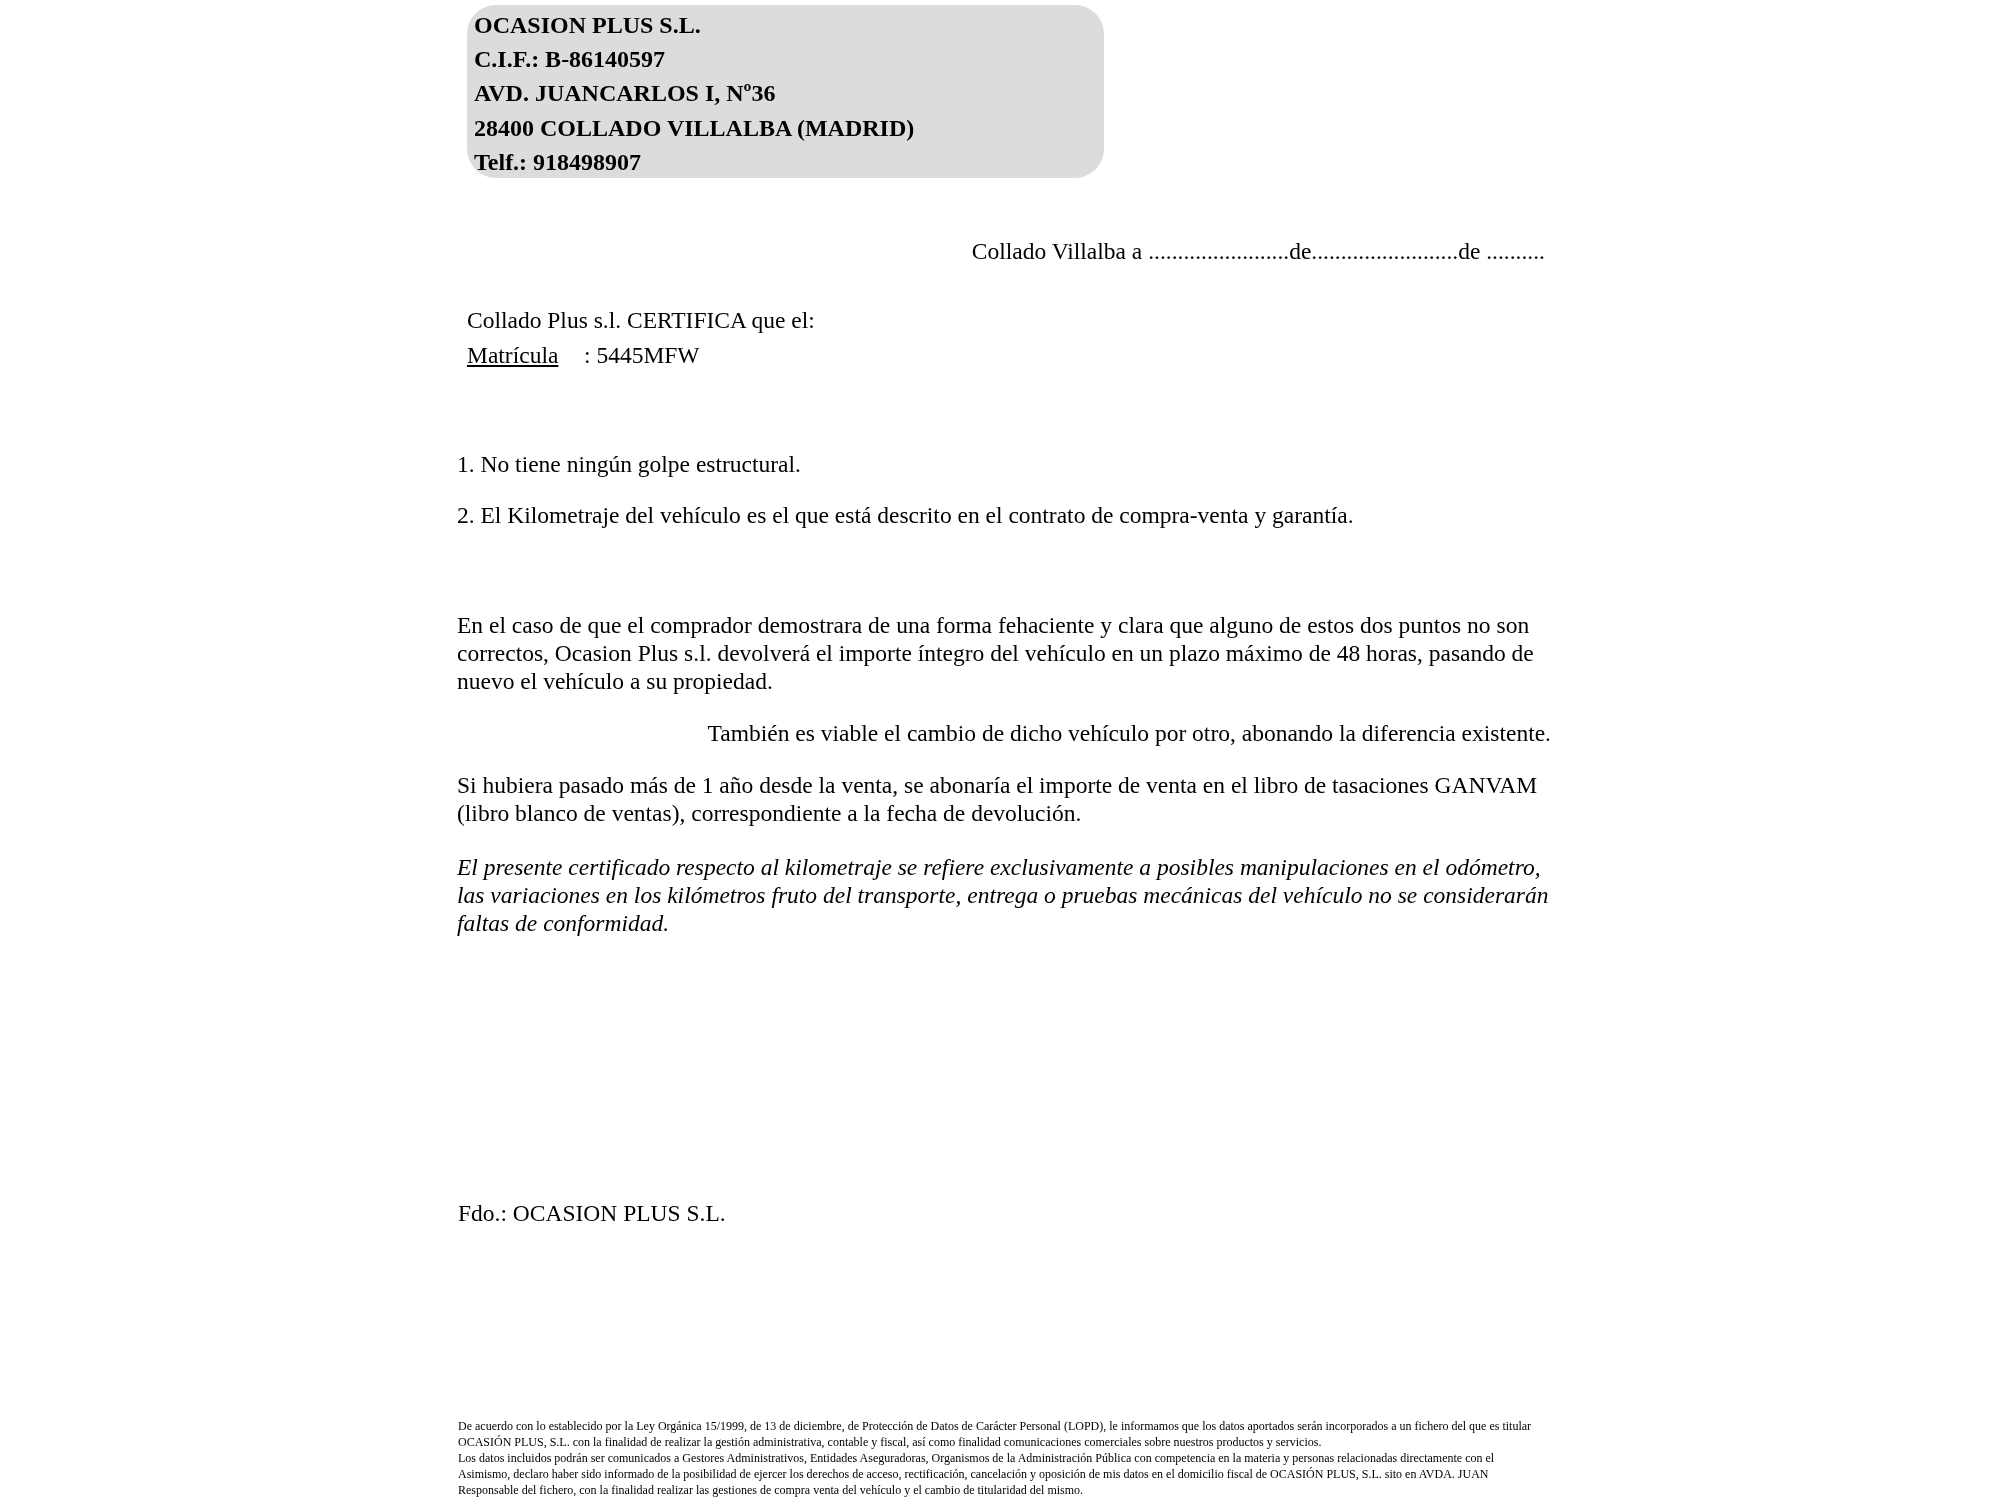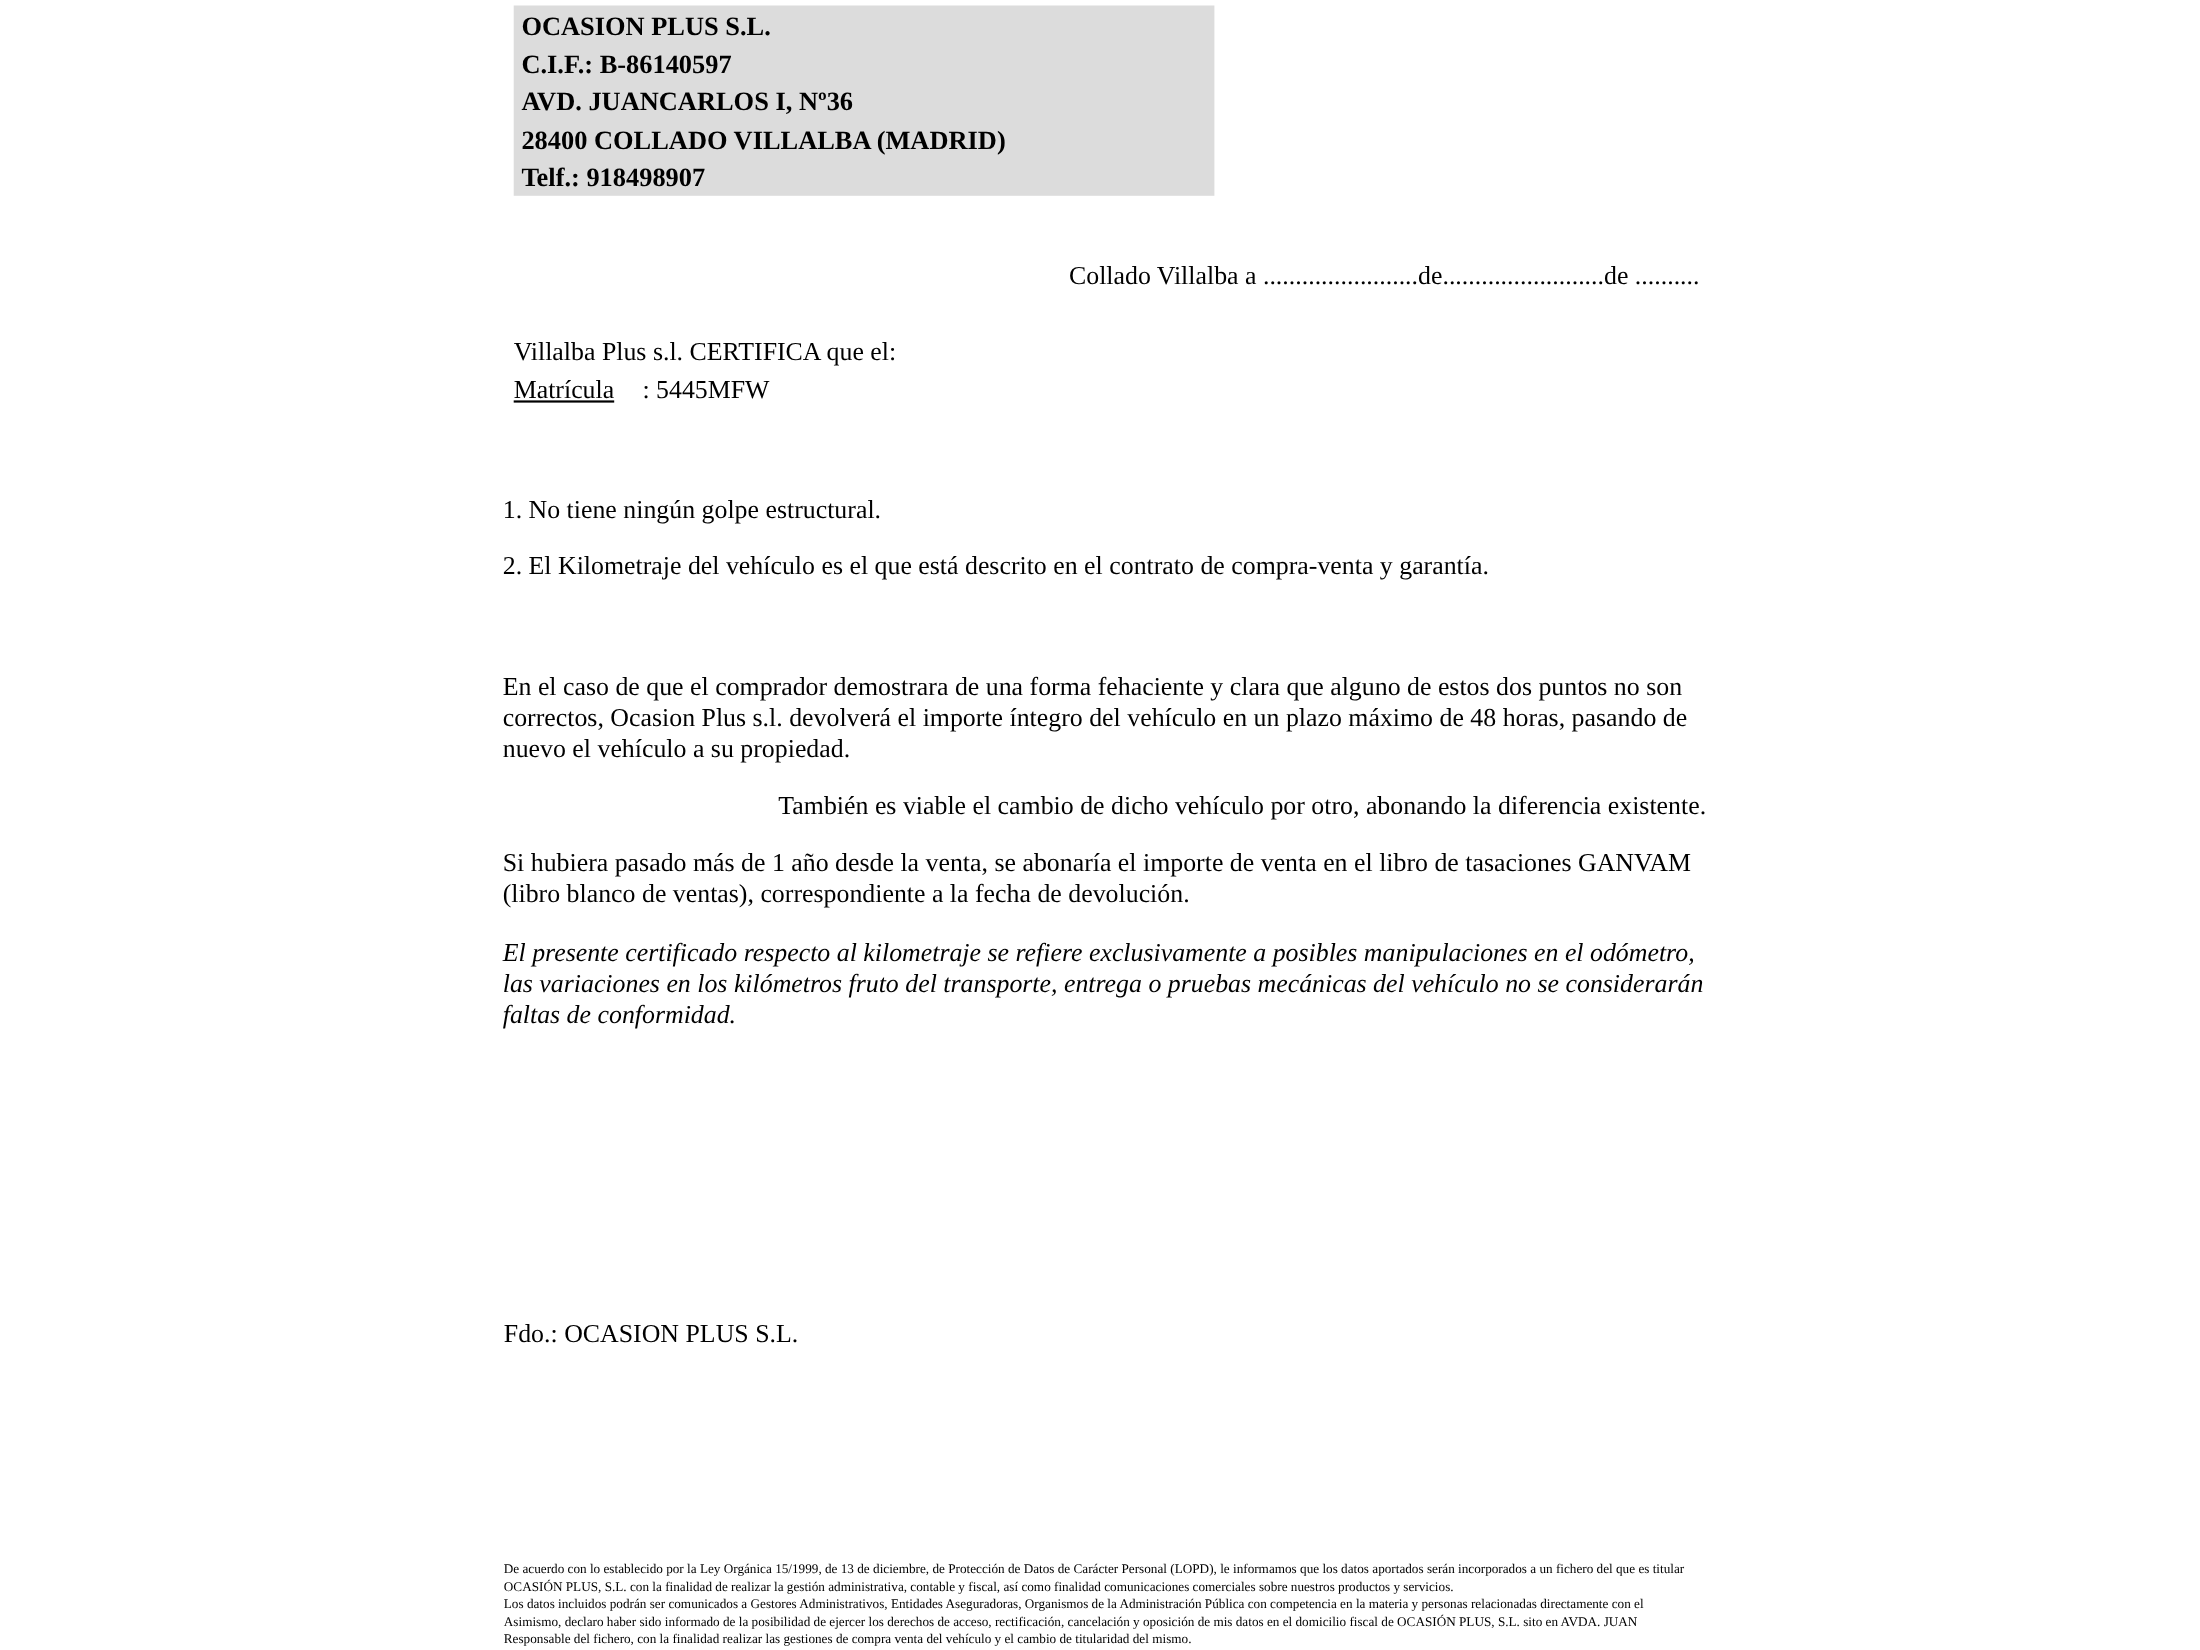--- a/index.html
+++ b/index.html
@@ -17,20 +17,21 @@
     position: absolute;
     left: 467px;
     top: 5px;
     width: 637px;
     height: 173px;
     background: #dcdcdc;
     font-weight: bold;
     font-size: 24px;
     line-height: 34.2px;
     padding: 3px 0 0 7px;
+    border-radius: 29px;
   }
   .date-line {
     position: absolute;
     left: 455px;
     top: 238px;
     width: 1090px;
     text-align: right;
     font-size: 23.5px;
     white-space: nowrap;
   }
@@ -92,21 +93,21 @@
     <div>OCASION PLUS S.L.</div>
     <div>C.I.F.: B-86140597</div>
     <div>AVD. JUANCARLOS I, Nº36</div>
     <div>28400 COLLADO VILLALBA (MADRID)</div>
     <div>Telf.: 918498907</div>
   </div>
 
   <div class="date-line">Collado Villalba a ........................de.........................de ..........</div>
 
   <div class="cert-block">
-    <div>Villalba Plus s.l. CERTIFICA que el:</div>
+    <div>Collado Plus s.l. CERTIFICA que el:</div>
     <div>
       <span class="cert-label"><u>Matrícula</u></span><span>: 5445MFW</span>
     </div>
   </div>
 
   <p class="point" id="point-1">1. No tiene ningún golpe estructural.</p>
   <p class="point" id="point-2">2. El Kilometraje del vehículo es el que está descrito en el contrato de compra-venta y garantía.</p>
 
   <p class="body-para" id="para-1">En el caso de que el comprador demostrara de una forma fehaciente y clara que alguno de estos dos puntos no son correctos, Ocasion Plus s.l. devolverá el importe íntegro del vehículo en un plazo máximo de 48 horas, pasando de nuevo el vehículo a su propiedad.</p>
   <p class="body-para" id="para-2">También es viable el cambio de dicho vehículo por otro, abonando la diferencia existente.</p>

